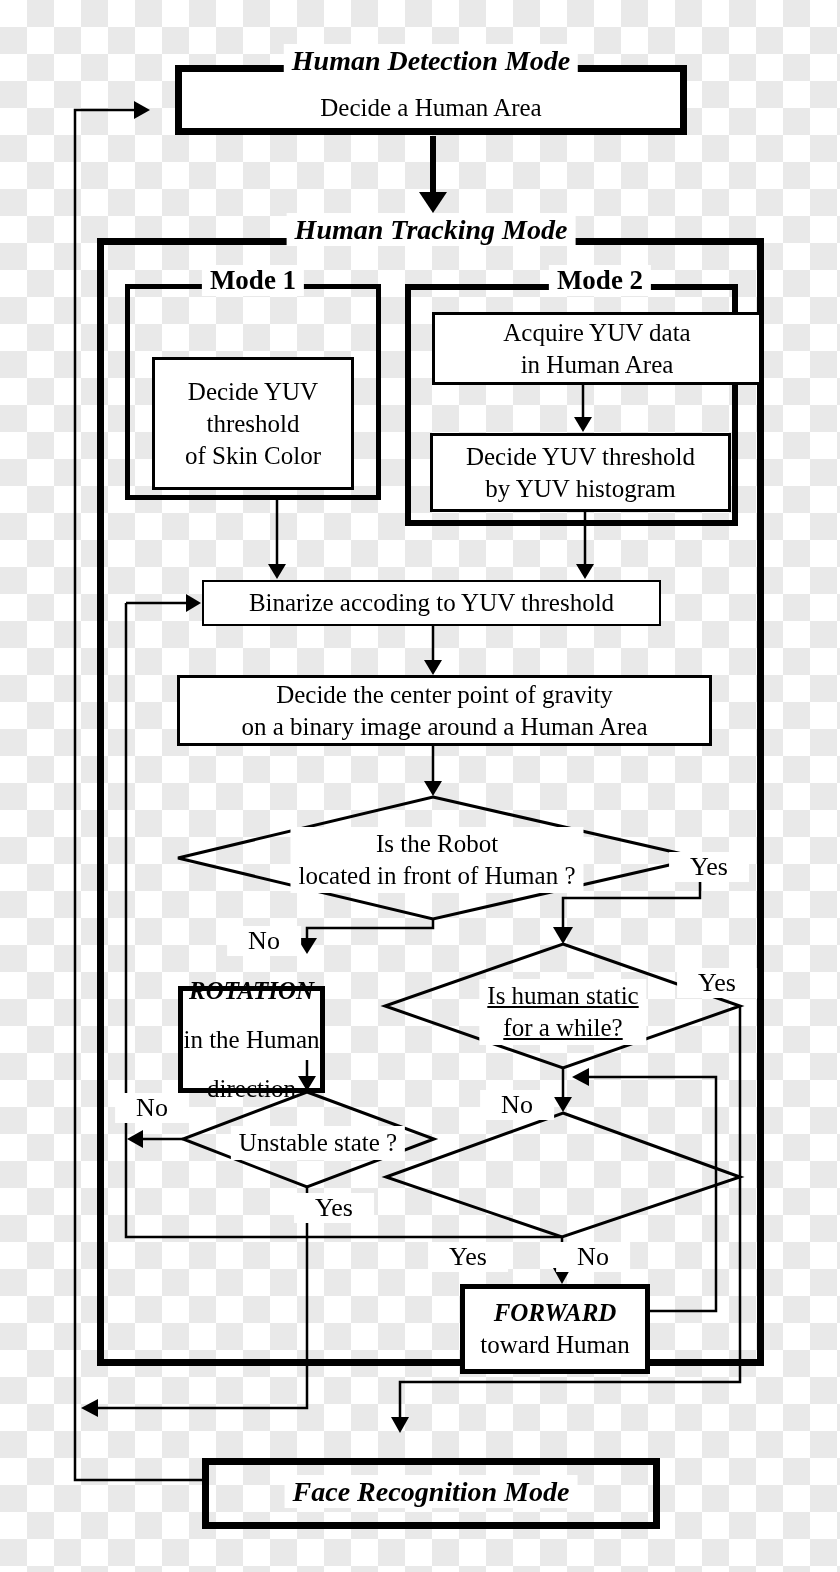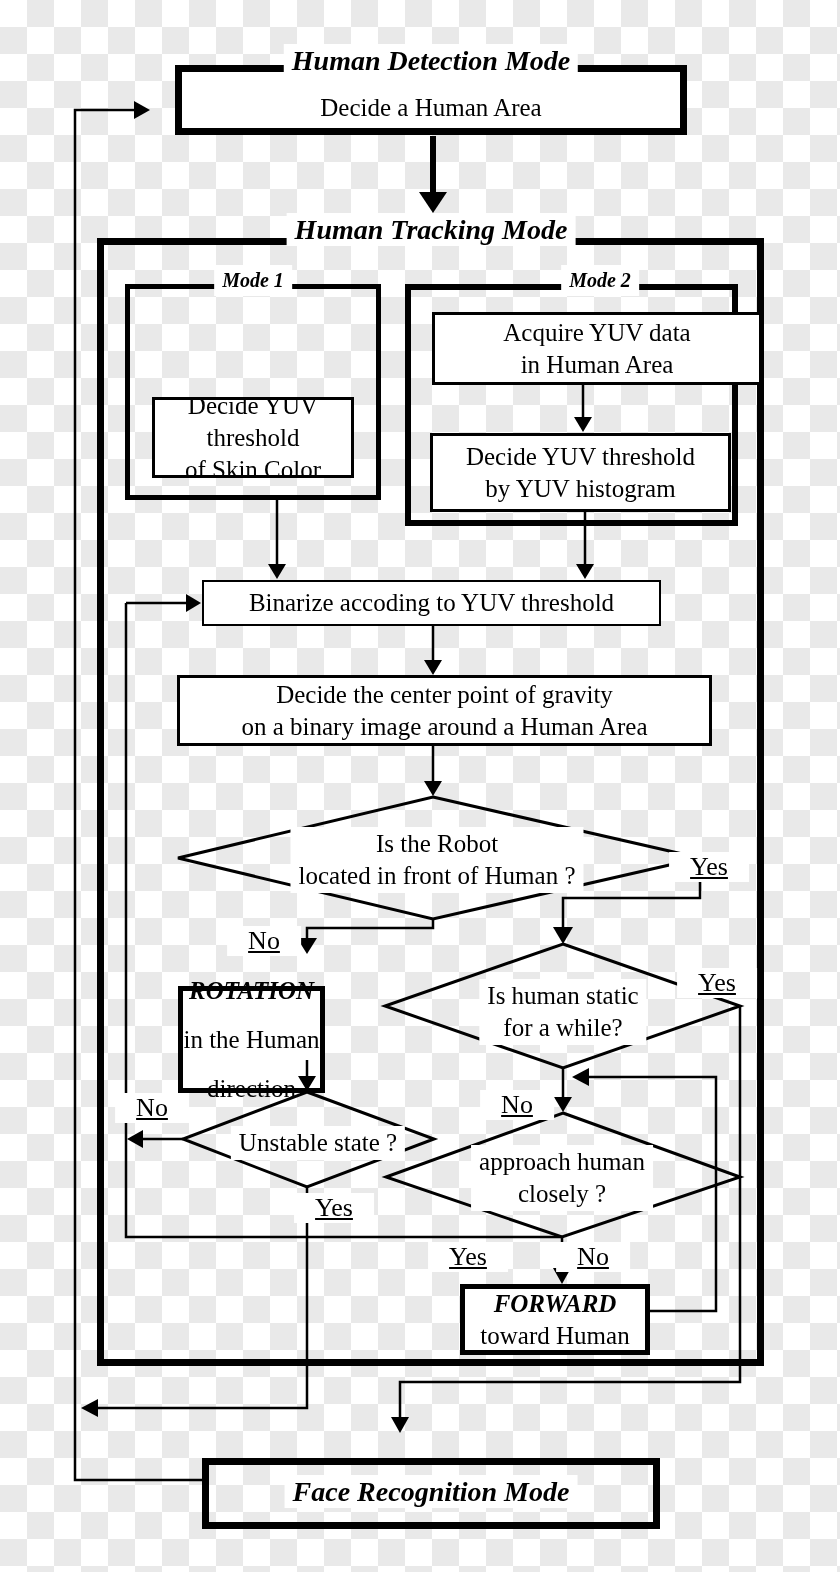--- a/index.html
+++ b/index.html
@@ -23,40 +23,40 @@
     text-align:center;z-index:1;font-family:Liberation Serif, serif;
   }
   .box.hollow{background:transparent;}
   svg.wires{position:absolute;left:0;top:0;z-index:2;}
   .band{
     position:absolute;background:#ffffff;z-index:3;
     transform:translateX(-50%);
     padding:1px 8px;white-space:nowrap;text-align:center;
   }
   .mode-title{font-size:28px;font-weight:bold;font-style:italic;line-height:31px;}
-  .sub-title{font-size:20px;font-weight:bold;font-style:italic;line-height:29px;}
+  .sub-title{font-size:27px;font-weight:bold;line-height:29px;}
   .node-text{font-size:25px;line-height:32px;}
-  .yn{font-size:26px;line-height:28px;padding:1px 21px;text-decoration:underline;}
+  .yn{font-size:26px;line-height:28px;padding:1px 21px;}
   .bi{font-weight:bold;font-style:italic;}
   .l{display:block;}
 </style>
 </head>
 <body>
 
 <div id="stage">
 
   <div class="box" style="left:175px;top:65px;width:512px;height:70px;border-width:7px;padding-top:16px;">
     <span class="node-text l">Decide a Human Area</span>
   </div>
 
   <div class="box hollow" style="left:97px;top:238px;width:667px;height:1128px;border-width:7px;"></div>
 
   <div class="box hollow" style="left:125px;top:284px;width:256px;height:216px;border-width:5px;"></div>
 
-  <div class="box" style="left:152px;top:357px;width:202px;height:81px;margin-top:40px;">
+  <div class="box" style="left:152px;top:357px;width:202px;height:133px;">
     <span class="node-text l">Decide YUV</span>
     <span class="node-text l">threshold</span>
     <span class="node-text l">of Skin Color</span>
   </div>
 
   <div class="box hollow" style="left:405px;top:284px;width:333px;height:242px;border-width:6px;"></div>
 
   <div class="box" style="left:432px;top:312px;width:330px;height:73px;">
     <span class="node-text l">Acquire YUV data</span>
     <span class="node-text l">in Human Area</span>
@@ -75,21 +75,21 @@
     <span class="node-text l">Decide the center point of gravity</span>
     <span class="node-text l">on a binary image around a Human Area</span>
   </div>
 
   <div class="box" style="left:178px;top:986px;width:147px;height:107px;border-width:5px;gap:17px;">
     <span class="node-text l bi">ROTATION</span>
     <span class="node-text l">in the Human</span>
     <span class="node-text l">direction</span>
   </div>
 
-  <div class="box" style="left:460px;top:1284px;width:190px;height:71px;border-width:5px;">
+  <div class="box" style="left:460px;top:1284px;width:190px;height:90px;border-width:5px;">
     <span class="node-text l bi">FORWARD</span>
     <span class="node-text l">toward Human</span>
   </div>
 
   <div class="box hollow" style="left:202px;top:1458px;width:458px;height:71px;border-width:7px;"></div>
 
   <svg class="wires" width="840" height="1572" viewBox="0 0 840 1572">
     <g fill="none" stroke="#000" stroke-width="3">
 
       <polygon points="433,797 700,858 433,919 178,858"></polygon>
@@ -149,31 +149,27 @@
 
   <div class="band sub-title" style="left:253px;top:265px;">Mode 1</div>
 
   <div class="band sub-title" style="left:600px;top:265px;">Mode 2</div>
 
   <div class="band node-text" style="left:437px;top:827px;">
     <span class="l">Is the Robot</span>
     <span class="l">located in front of Human ?</span>
   </div>
 
-  <div class="band node-text" style="left:563px;top:979px;">
+  <div class="band node-text" style="left:563px;top:979px;text-decoration:underline;">
     <span class="l">Is human static</span>
     <span class="l">for a while?</span>
   </div>
 
   <div class="band node-text" style="left:318px;top:1126px;">Unstable state ?</div>
 
-  <div class="band node-text" style="left:562px;top:1145px;">
-    <span class="l">approach human</span>
-    <span class="l">closely ?</span>
-  </div>
 
   <div class="band mode-title" style="left:431px;top:1431px;margin-top:44px;">Face Recognition Mode</div>
 
 
   <div class="band yn" style="left:709px;top:852px;">Yes</div>
   <div class="band yn" style="left:264px;top:926px;">No</div>
   <div class="band yn" style="left:717px;top:968px;">Yes</div>
   <div class="band yn" style="left:517px;top:1090px;">No</div>
   <div class="band yn" style="left:152px;top:1093px;">No</div>
   <div class="band yn" style="left:334px;top:1193px;">Yes</div>

